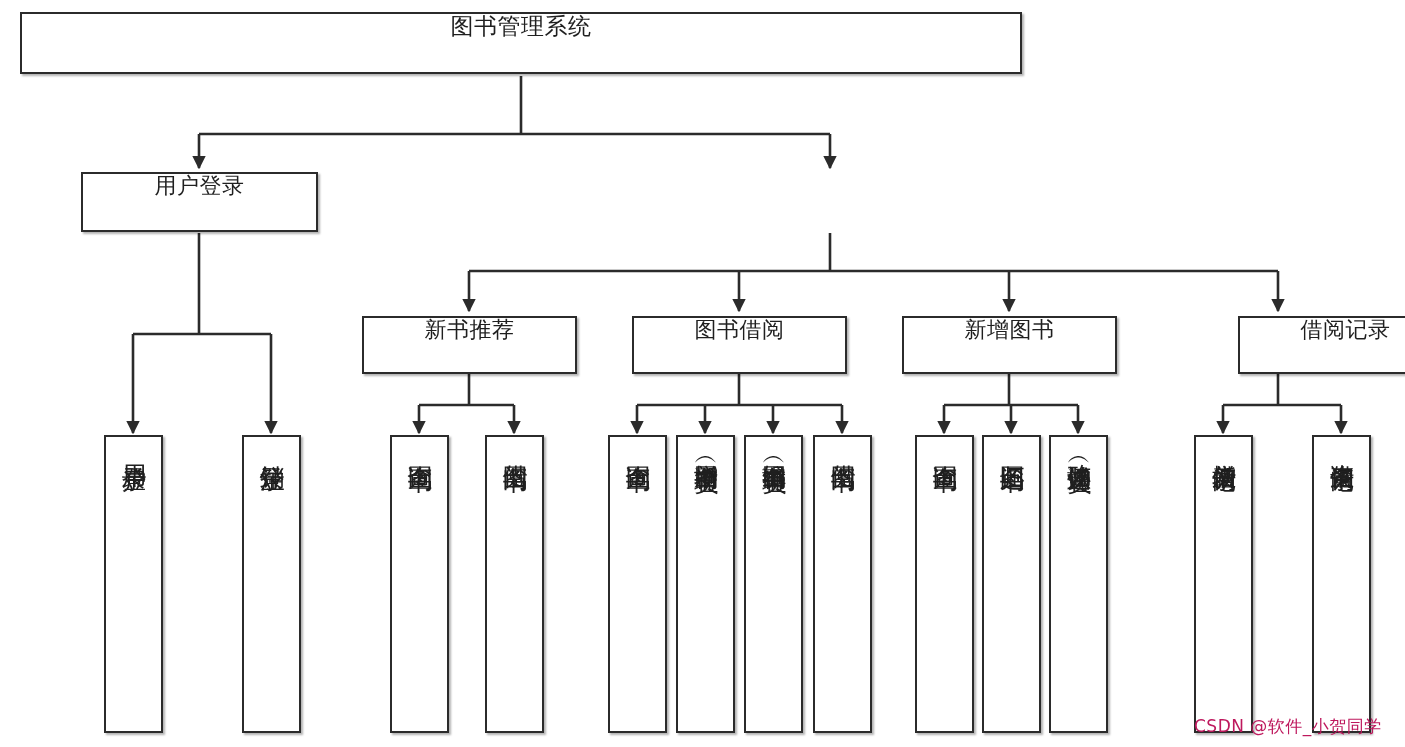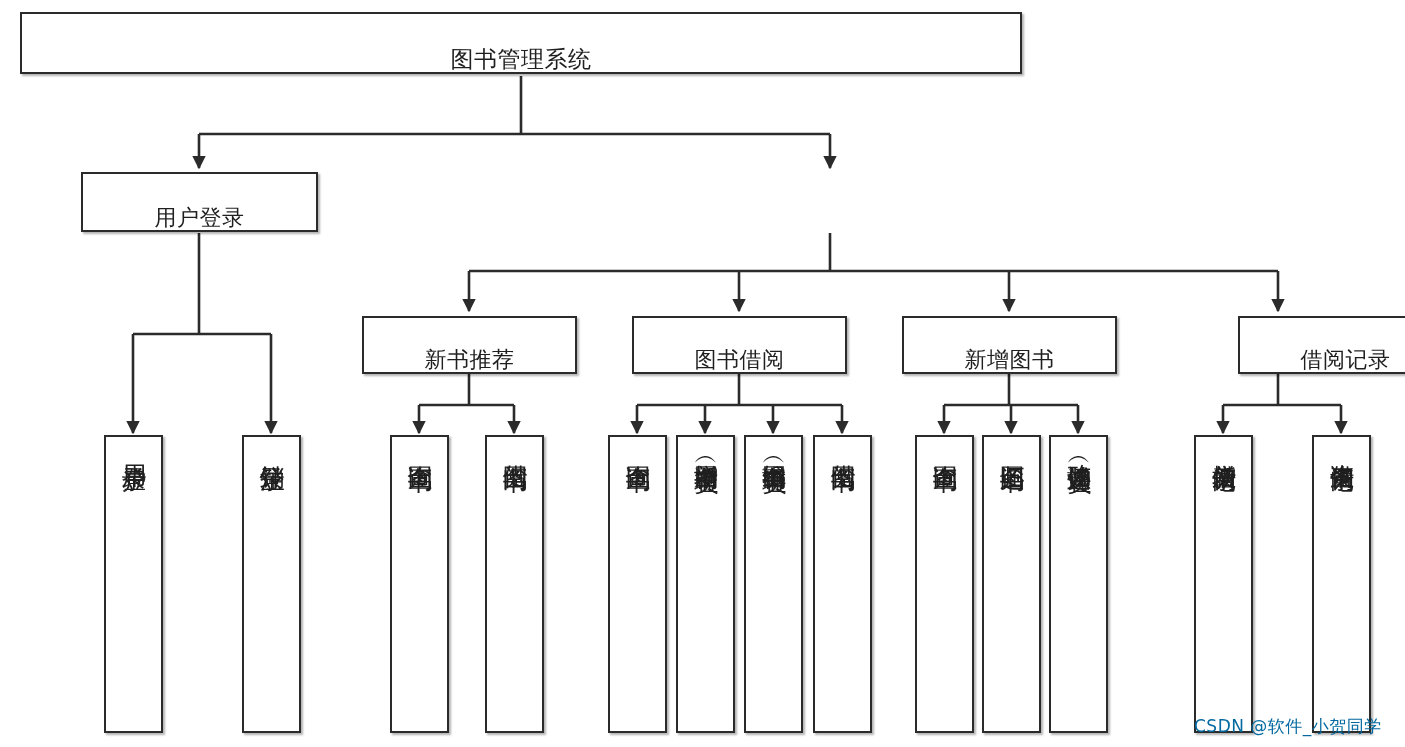--- a/index.html
+++ b/index.html
@@ -27,21 +27,21 @@
     height: 747px;
     pointer-events: none;
   }
   .node {
     position: absolute;
     box-sizing: border-box;
     background: #ffffff;
     border: 2px solid #2b2b2b;
     box-shadow: 2px 2px 2px rgba(0,0,0,0.30);
     display: flex;
-    align-items: flex-end;
+    align-items: flex-start;
     justify-content: center;
     z-index: 2;
   }
   .node-label {
     display: block;
     text-align: center;
     letter-spacing: 0.5px;
     white-space: nowrap;
     color: #1f1f1f;
   }
@@ -65,21 +65,21 @@
     font-size: 25px;
     line-height: 1.06;
     letter-spacing: 1px;
   }
   .node.vert.tall .node-label {
     font-size: 24px;
   }
   .watermark {
     position: absolute;
     font-size: 17px;
-    color: #0369a1;
+    color: #be185d;
     letter-spacing: 0.5px;
     white-space: nowrap;
     z-index: 5;
     font-family: "DejaVu Sans", "Liberation Sans", sans-serif;
   }
 </style>
 </head>
 <body>
 
 <div id="canvas">

